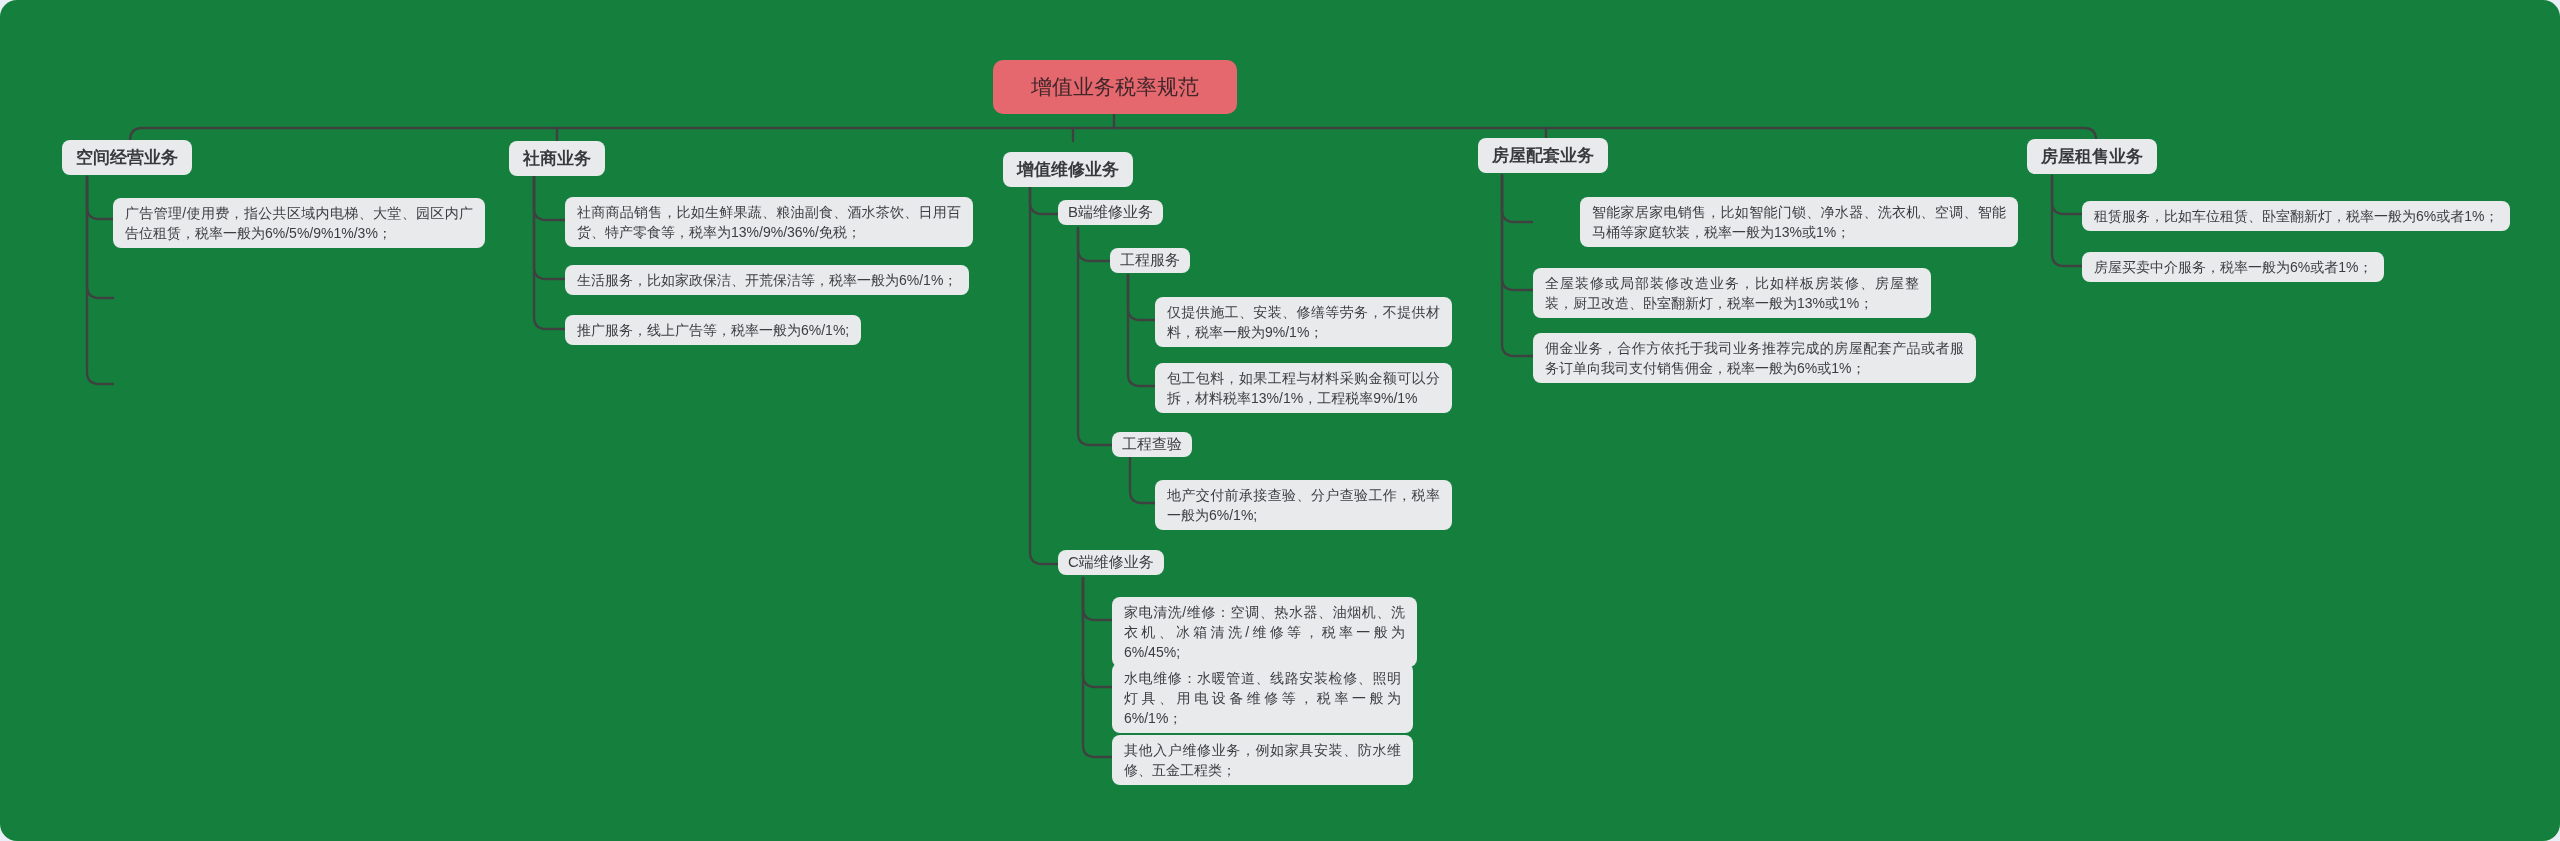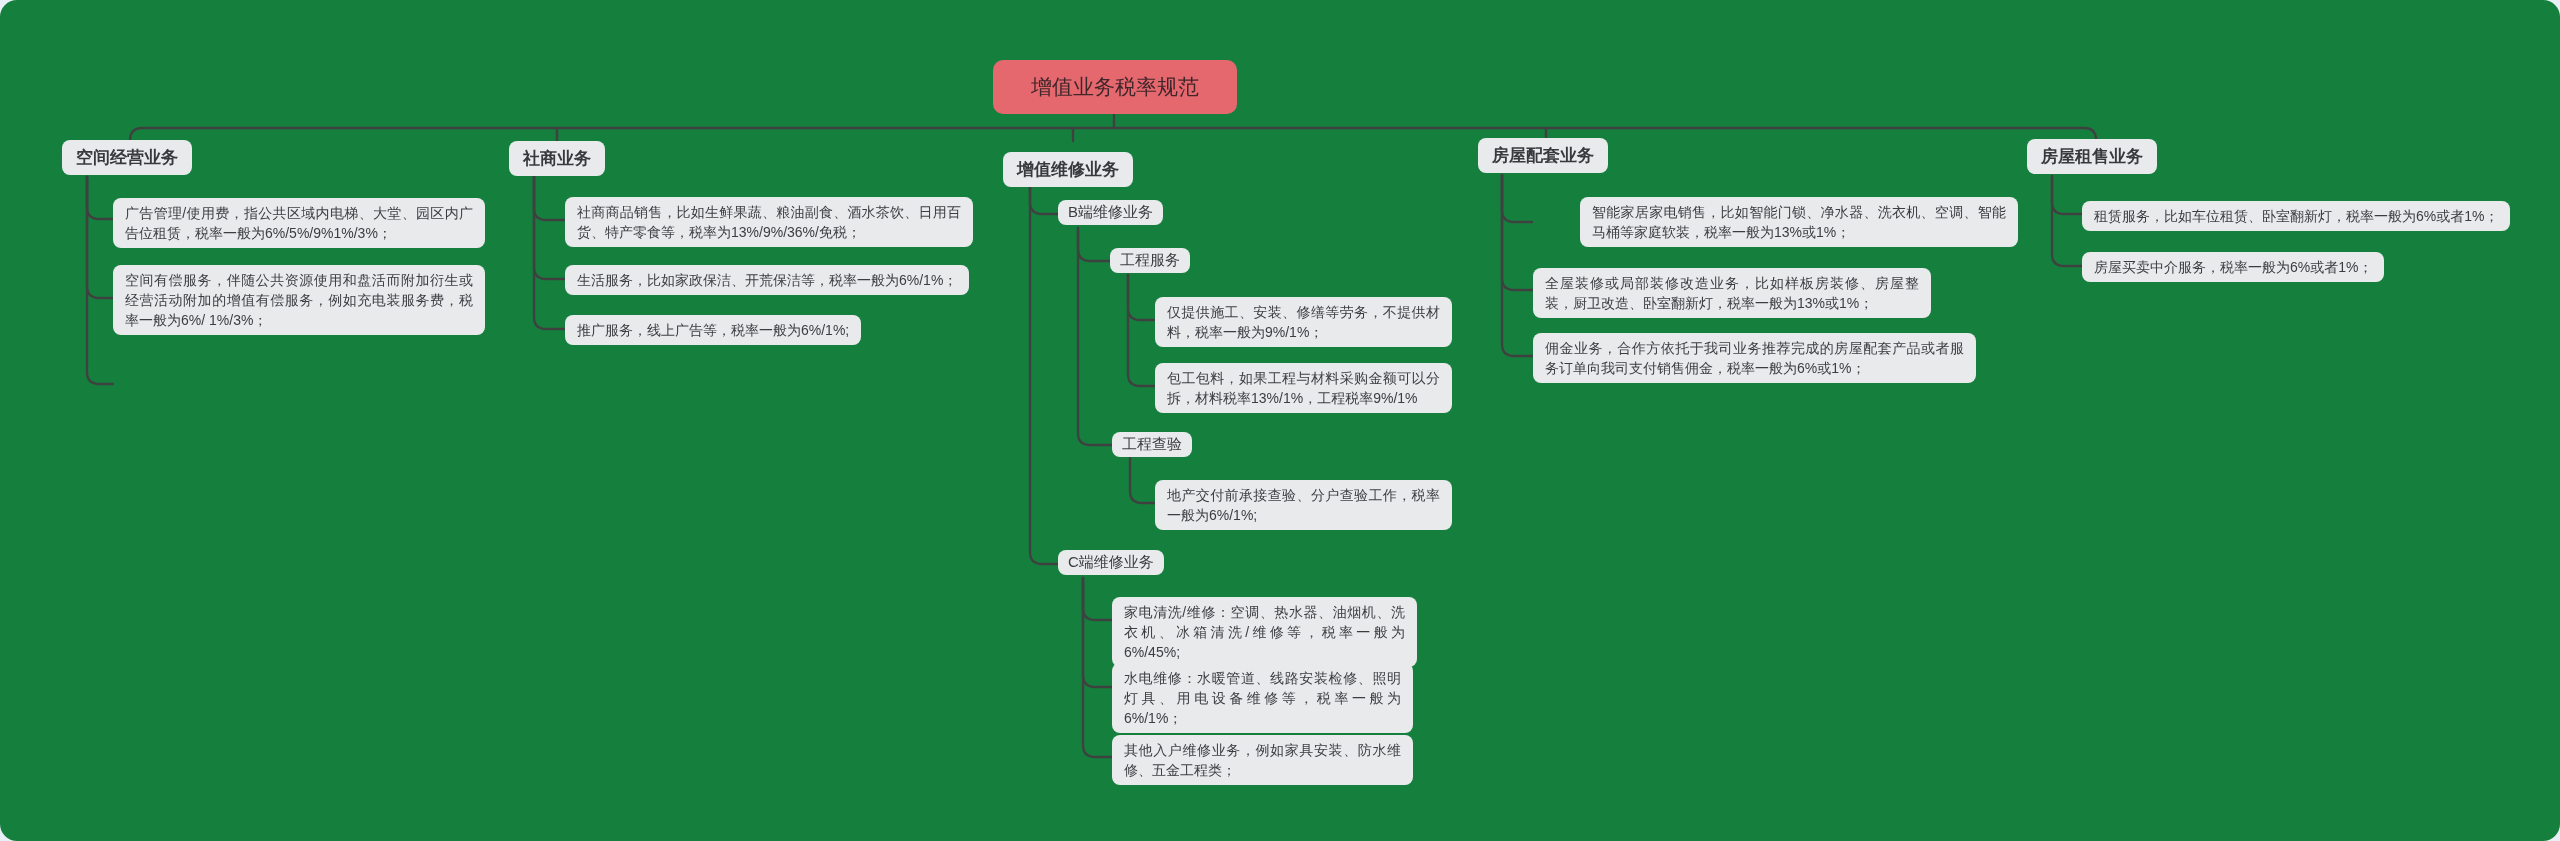--- a/index.html
+++ b/index.html
@@ -90,21 +90,20 @@
     <path d="M 1502 175 V 344 Q 1502 356 1514 356 H 1533"></path>
 
     <path d="M 2052 176 V 202 Q 2052 214 2064 214 H 2082"></path>
     <path d="M 2052 176 V 254 Q 2052 266 2064 266 H 2082"></path>
   </svg>
 
   <div class="node root" style="left:993px;top:60px;width:244px;">增值业务税率规范</div>
 
   <div class="node branch" style="left:62px;top:140px;">空间经营业务</div>
   <div class="node leaf" style="left:113px;top:198px;width:372px;">广告管理/使用费，指公共区域内电梯、大堂、园区内广告位租赁，税率一般为6%/5%/9%1%/3%；</div>
-  <div class="node leaf" style="left:113px;top:265px;width:372px;">空间有偿服务，伴随公共资源使用和盘活而附加衍生或经营活动附加的增值有偿服务，例如充电装服务费，税率一般为6%/ 1%/3%；</div>
 
   <div class="node branch" style="left:509px;top:141px;">社商业务</div>
   <div class="node leaf" style="left:565px;top:197px;width:408px;">社商商品销售，比如生鲜果蔬、粮油副食、酒水茶饮、日用百货、特产零食等，税率为13%/9%/36%/免税；</div>
   <div class="node leaf nowrap" style="left:565px;top:265px;">生活服务，比如家政保洁、开荒保洁等，税率一般为6%/1%；</div>
   <div class="node leaf nowrap" style="left:565px;top:315px;">推广服务，线上广告等，税率一般为6%/1%;</div>
 
   <div class="node branch" style="left:1003px;top:128px;margin-top:24px;">增值维修业务</div>
   <div class="node subnode" style="left:1058px;top:200px;">B端维修业务</div>
   <div class="node subnode" style="left:1110px;top:248px;">工程服务</div>
   <div class="node leaf" style="left:1155px;top:297px;width:297px;">仅提供施工、安装、修缮等劳务，不提供材料，税率一般为9%/1%；</div>

